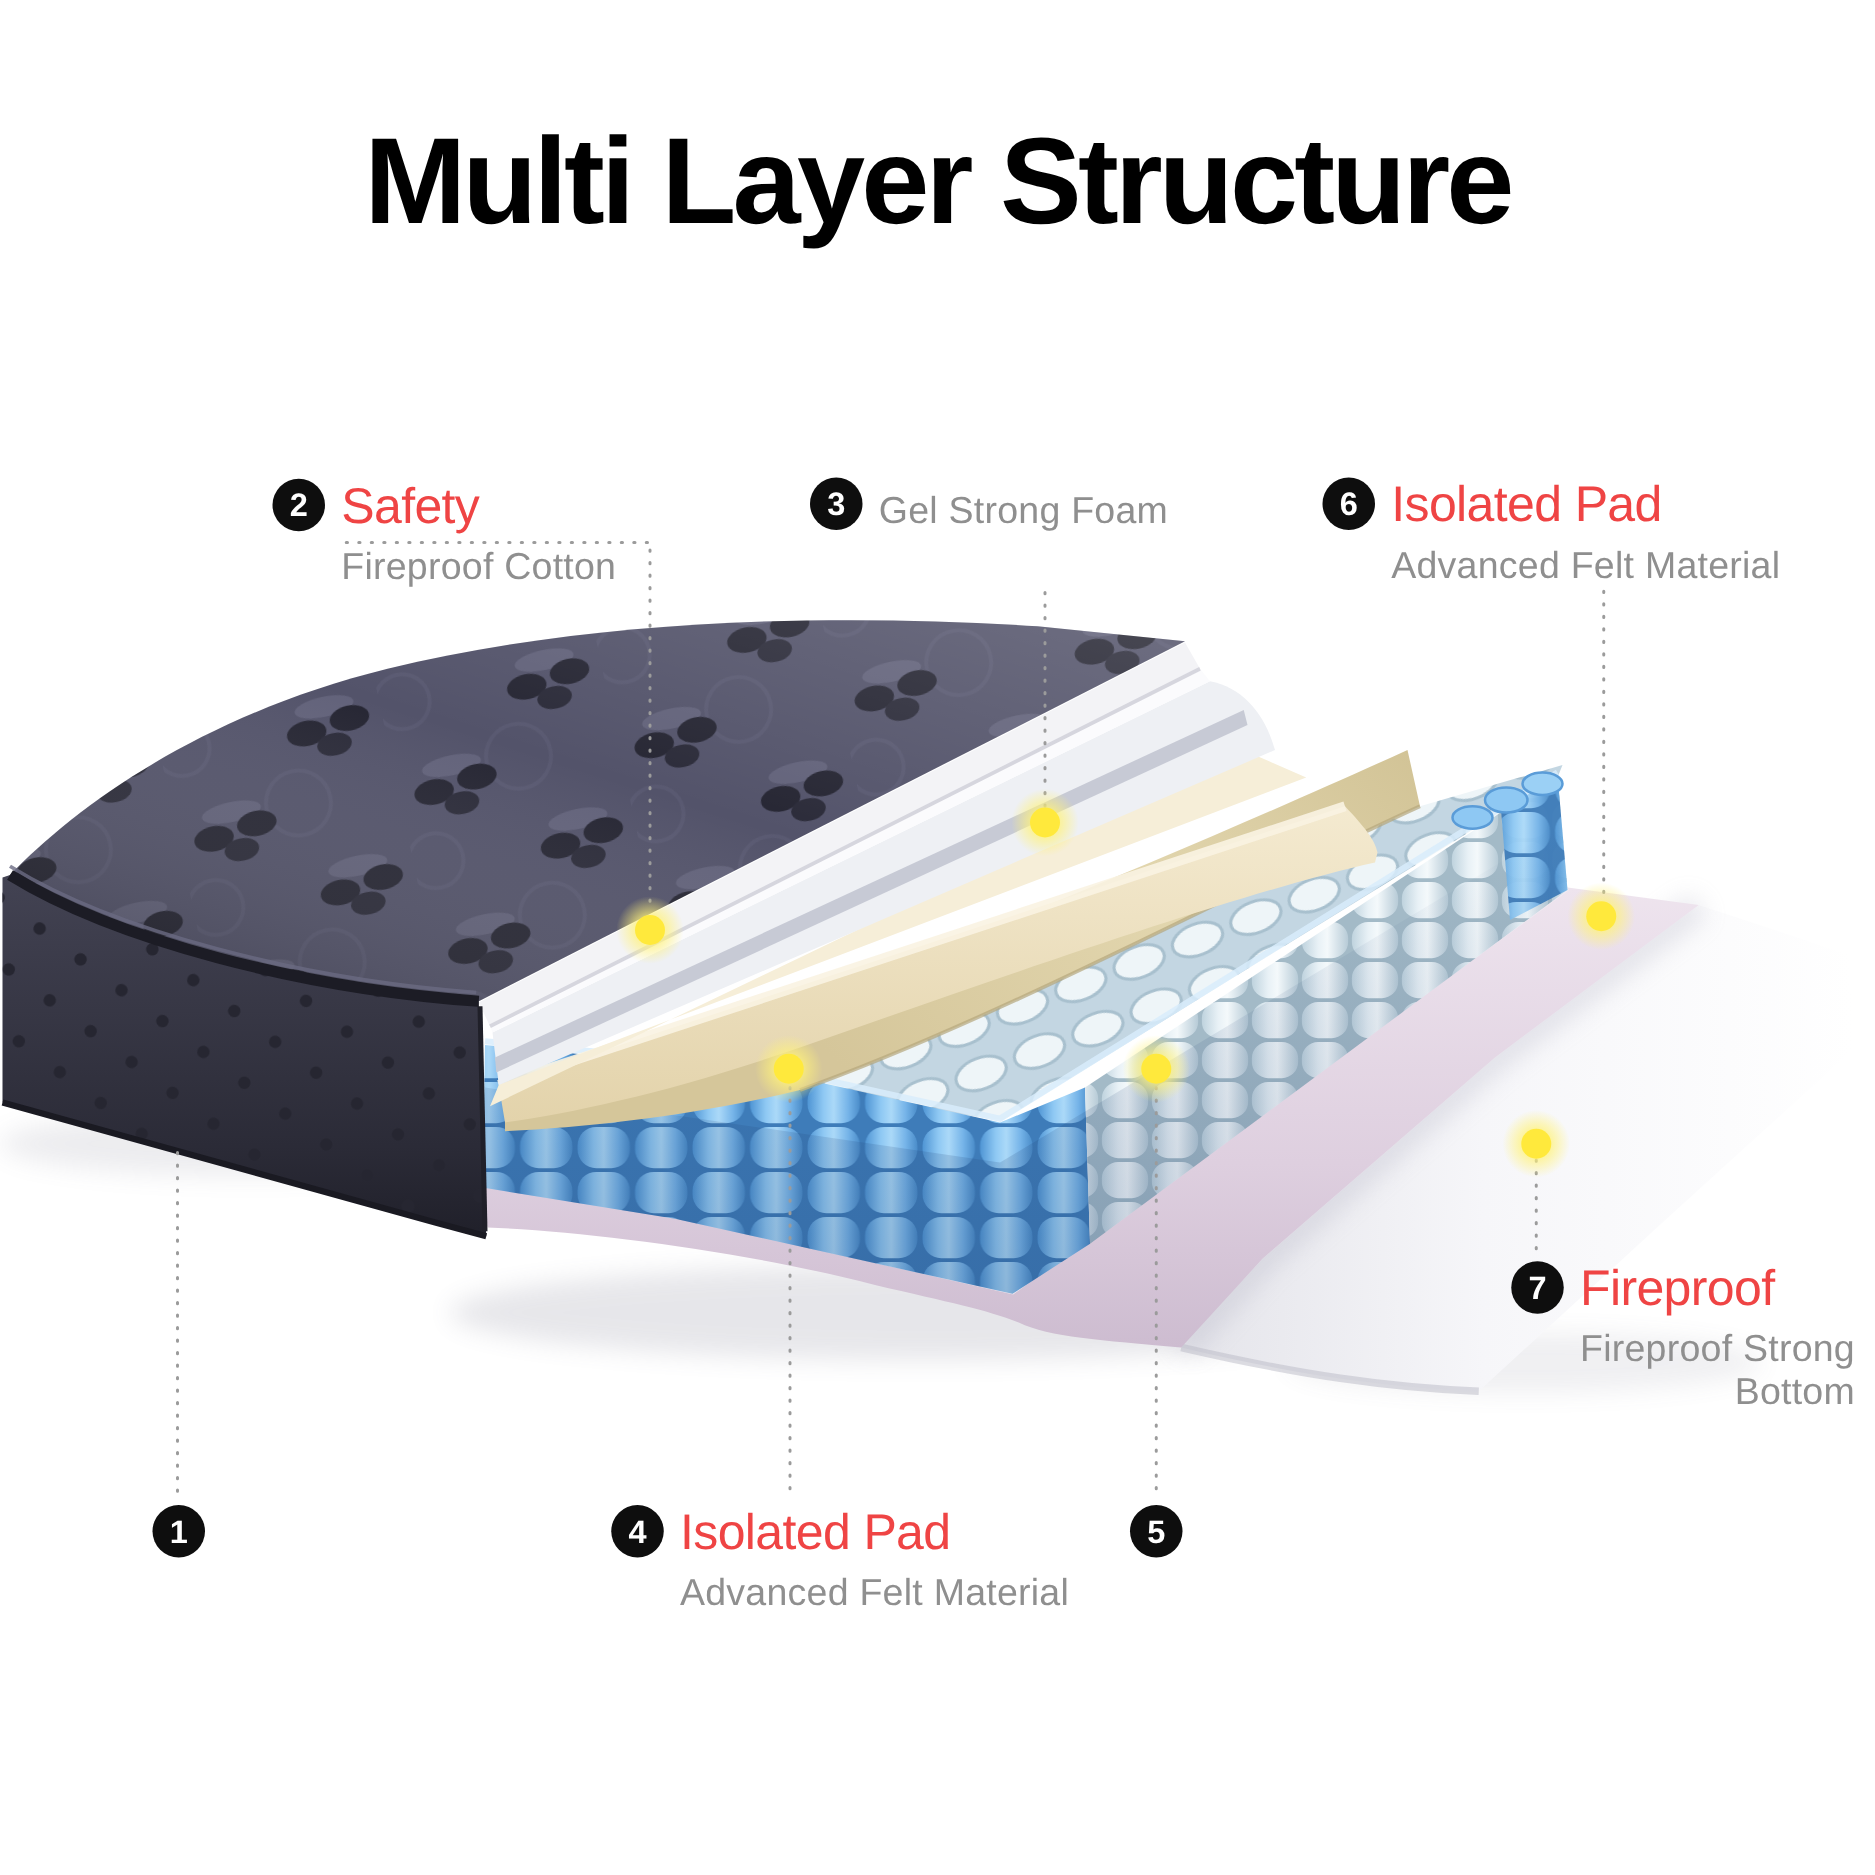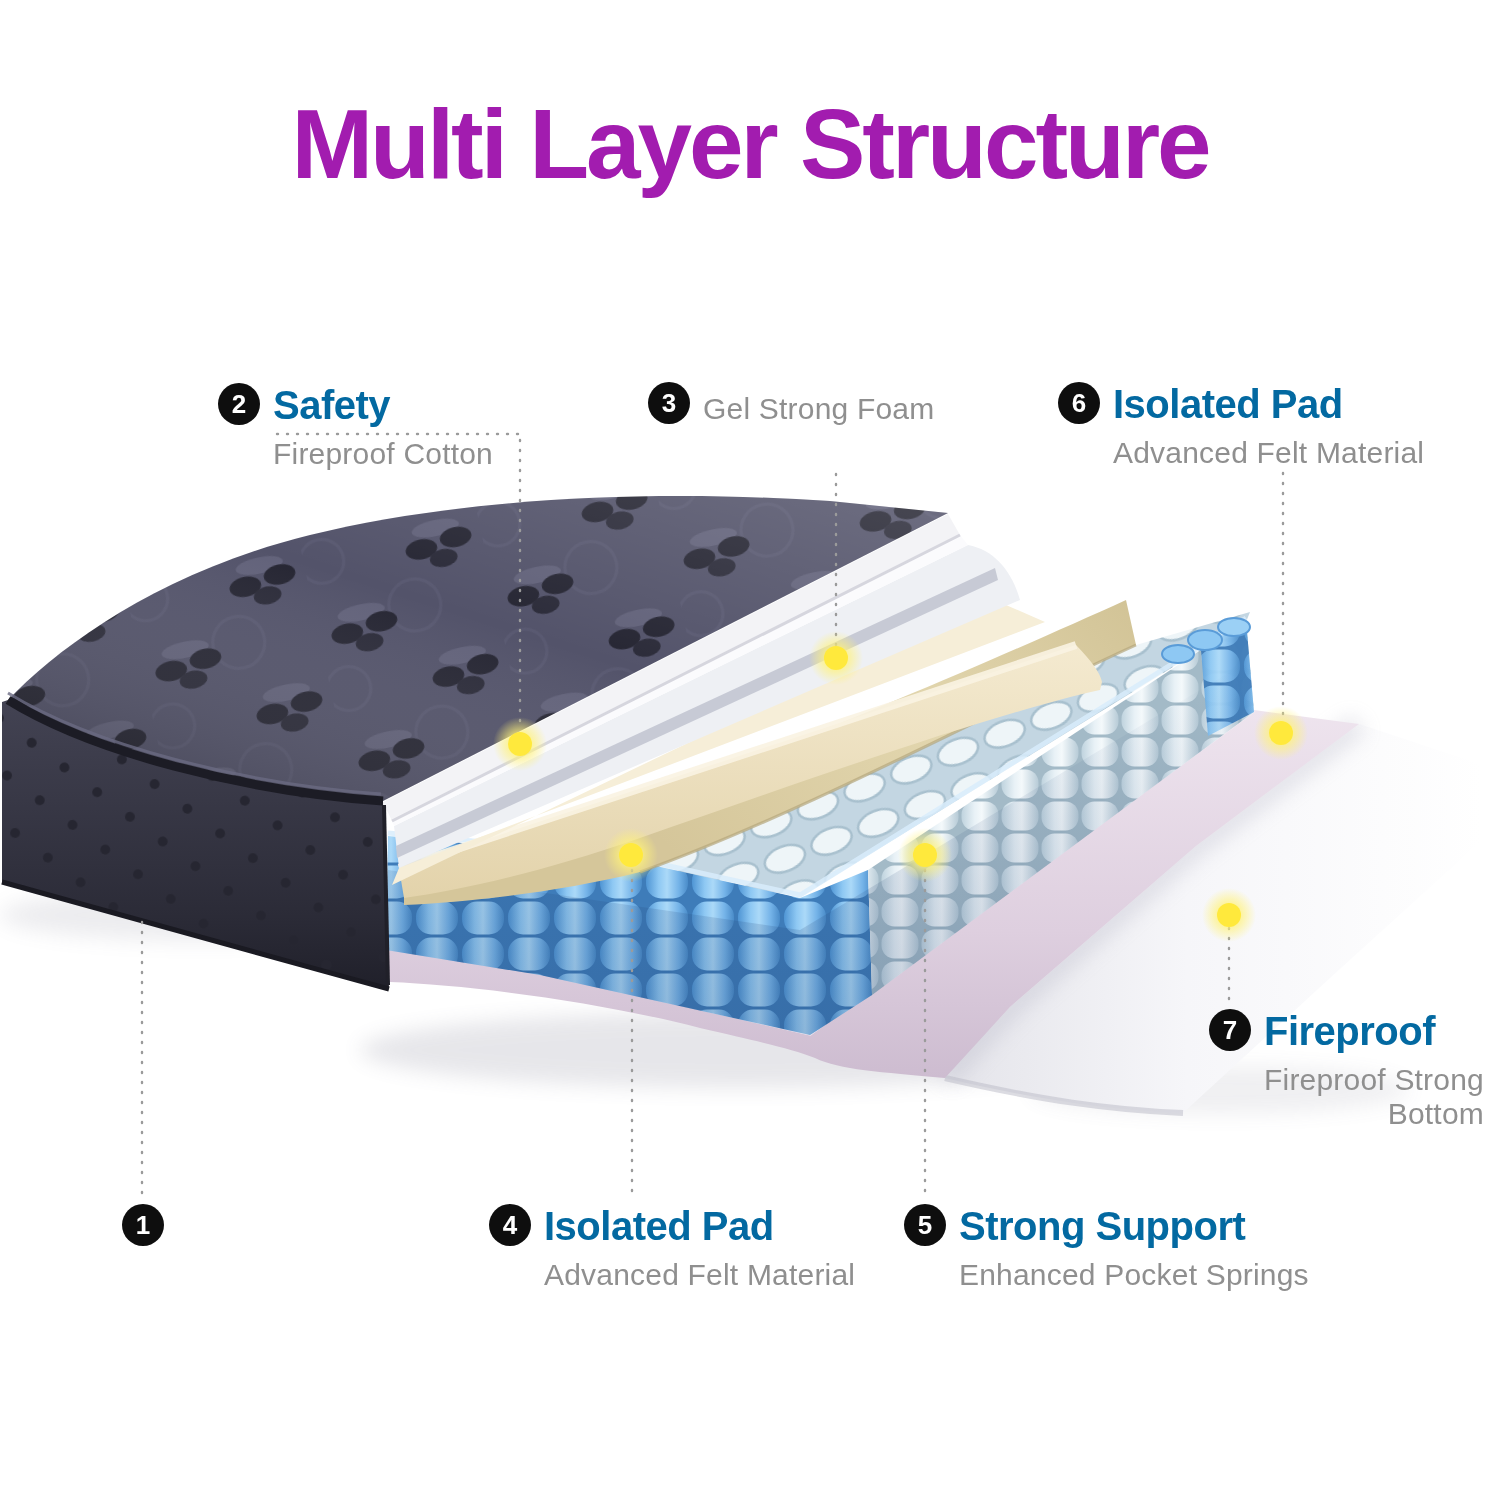--- a/index.html
+++ b/index.html
@@ -2,30 +2,30 @@
 <html><head>
 <meta charset="utf-8">
 <style>
   html,body{margin:0;padding:0;background:#ffffff;}
   .stage{
     position:relative;width:1500px;height:1500px;background:#ffffff;overflow:hidden;
     font-family:"Liberation Sans",sans-serif;
   }
   .page-title{
     position:absolute;top:88px;left:0;width:1500px;text-align:center;
-    font-size:98px;font-weight:800;letter-spacing:-3px;color:#a21caf;white-space:nowrap;
+    font-size:98px;font-weight:800;letter-spacing:-3px;color:#000000;white-space:nowrap;
   }
   .mattress-svg{position:absolute;left:0;top:0;width:1500px;height:1500px;}
   .label{position:absolute;display:flex;gap:13px;align-items:flex-start;}
   .badge{
     flex:none;width:42px;height:42px;border-radius:50%;background:#0e0e0e;color:#ffffff;
     font-size:26px;font-weight:700;line-height:42px;text-align:center;
   }
   .label-heading{
-    font-size:40px;font-weight:700;color:#0369a1;letter-spacing:-0.5px;line-height:44px;white-space:nowrap;
+    font-size:40px;font-weight:400;color:#ef4444;letter-spacing:-0.5px;line-height:44px;white-space:nowrap;
   }
   .label-sub{
     margin-top:10px;font-size:30px;font-weight:400;color:#8f8f8f;line-height:34px;
     white-space:nowrap;letter-spacing:0.2px;text-align:right;
   }
 </style>
 </head>
 <body>
 
 <div class="stage">
@@ -283,21 +283,15 @@
     <div>
       <div class="label-heading">Isolated Pad</div>
       <div class="label-sub">
         <div>Advanced Felt Material</div>
       </div>
     </div>
   </div>
 
   <div class="label" style="left:904px;top:1204px;">
     <span class="badge">5</span>
-    <div>
-      <div class="label-heading">Strong Support</div>
-      <div class="label-sub">
-        <div>Enhanced Pocket Springs</div>
-      </div>
-    </div>
   </div>
 
 </div>
 
 </body></html>

